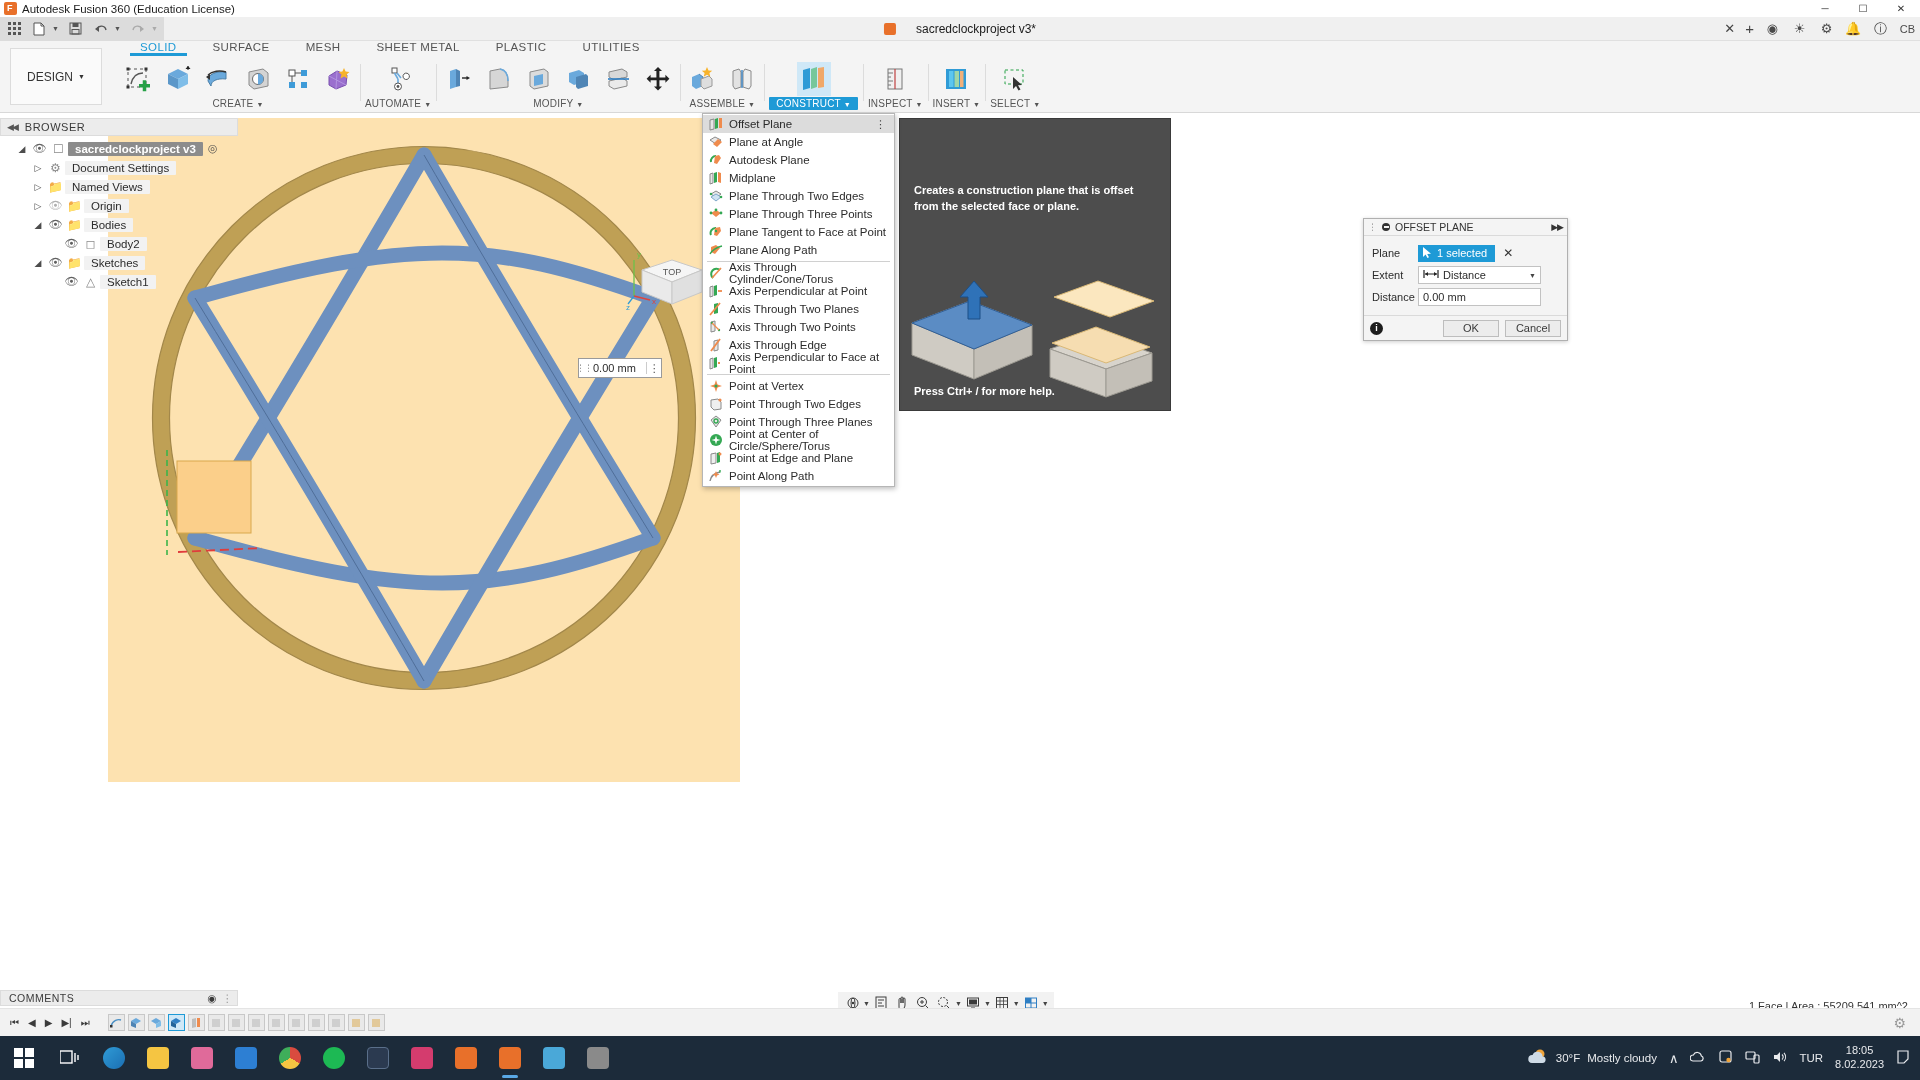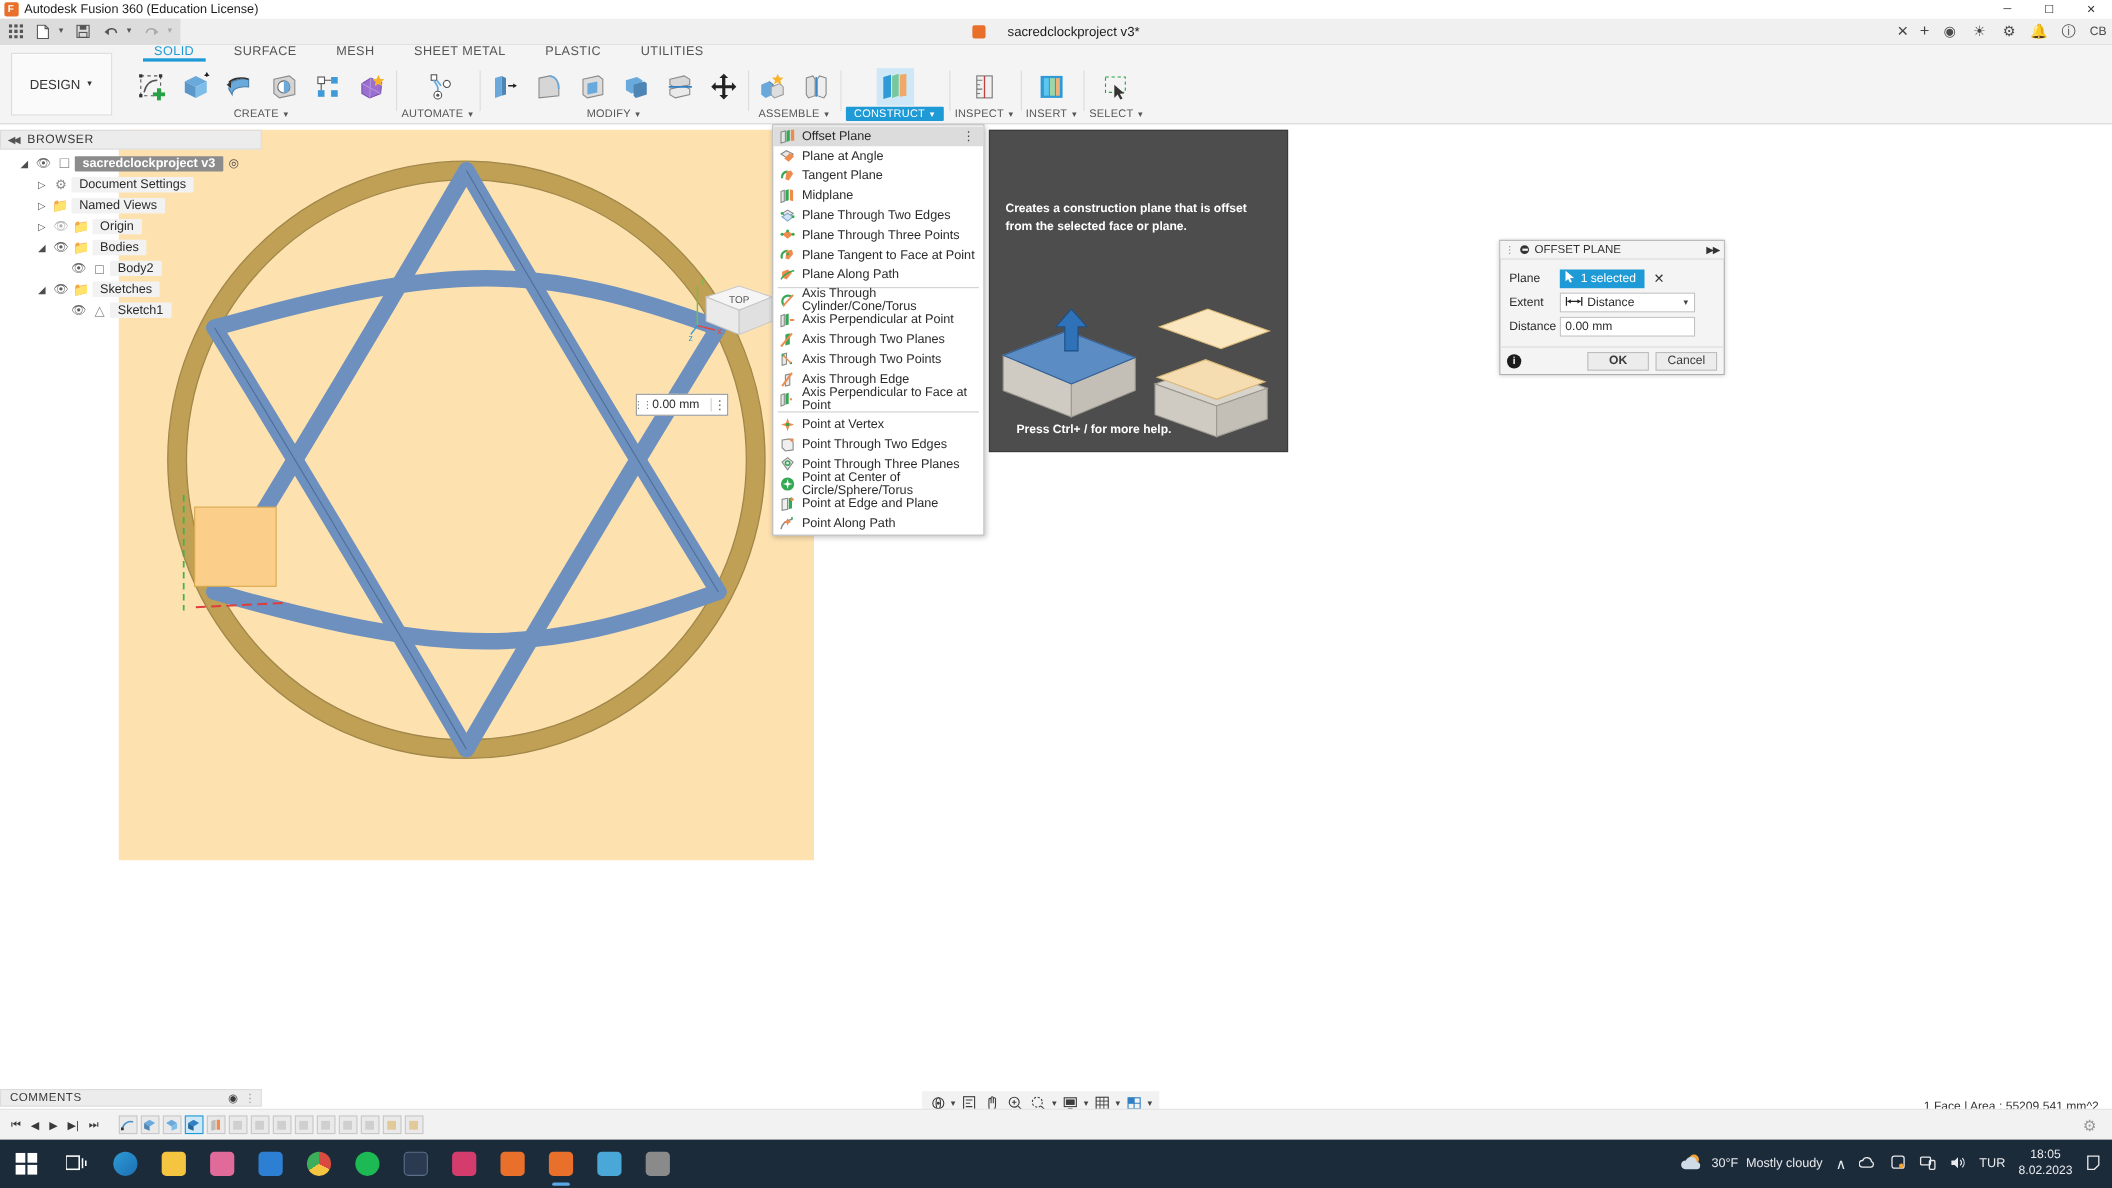--- a/index.html
+++ b/index.html
@@ -127,21 +127,21 @@
 
   
   #tooltip {
     position:absolute; left:899px; top:118px; width:272px; height:293px;
     background:#4d4d4d; color:#fff; border:1px solid #3a3a3a; z-index:35; padding:16px 14px;
     font-size:11px; line-height:1.45;
   }
   #tooltip p { font-weight:bold;margin-top:48px; }
   #tooltip .gap { height:10px; }
   #tooltip .graphic { position:absolute; left:0; right:0; top:108px; height:180px; }
-  #tooltip .hint { position:absolute; left:24px; bottom:10px; font-weight:bold; font-size:11px;}
+  #tooltip .hint { position:absolute; left:14px; bottom:10px; font-weight:bold; font-size:11px;}
 
   
   #op-dialog {
     position:absolute; left:1363px; top:218px; width:205px; background:#f4f4f4;
     border:1px solid #b0b0b0; z-index:38; box-shadow:0 1px 4px rgba(0,0,0,.2);
   }
   #op-dialog .dhead { height:16px; display:flex; align-items:center; gap:5px; padding:0 4px; font-size:10.5px; color:#333; background:#f4f4f4;}
   #op-dialog .dhead .dot { width:8px;height:8px;border-radius:50%;background:#333;position:relative;}
   #op-dialog .dhead .dot::after{content:"";position:absolute;left:1.5px;top:3px;width:5px;height:2px;background:#f4f4f4;}
   #op-dialog .dhead .expand { margin-left:auto; font-size:9px; color:#333; letter-spacing:-1px;}
@@ -153,21 +153,21 @@
   .dcombo { width:123px; height:18px; background:#fff; border:1px solid #c2c2c2; display:flex; align-items:center; gap:4px; padding:0 4px; font-size:11px;}
   .dcombo .cv { flex:1; }
   .dcombo .cc { font-size:7px; color:#444;}
   .dinput { width:123px; height:18px; background:#fff; border:1px solid #c2c2c2; display:flex; align-items:center; padding:0 4px; font-size:11px;}
   #op-dialog .dfoot { height:24px; display:flex; align-items:center; padding:0 6px; gap:6px;}
   #op-dialog .dfoot .info { width:13px;height:13px;border-radius:50%;background:#1c1c1c;color:#fff;font-size:9px;font-weight:bold;display:flex;align-items:center;justify-content:center;}
   #op-dialog .dbtn {
     height:17px; min-width:56px; background:#ececec; border:1px solid #bdbdbd; font-size:11px;
     display:flex; align-items:center; justify-content:center; color:#3a3a3a;
   }
-  #op-dialog .dbtn.ok { margin-left:auto;font-weight:bold; }
+  #op-dialog .dbtn.ok { margin-left:auto; }
 
   
   #comments {
     position:absolute; left:0; bottom:72px; width:248px; height:18px;
   }
   #comments-inner {
     width:238px; height:16px; background:#ececec; border:1px solid #dcdcdc;
     display:flex; align-items:center; padding-left:8px; font-size:10.5px; color:#3a3a3a; letter-spacing:.5px;
   }
   #comments-inner .c-right { margin-left:auto; display:flex; align-items:center; gap:5px; padding-right:4px;}
@@ -643,21 +643,21 @@
       </span>
     <span>Plane at Angle</span>
   </div>
   <div class="mitem">
     <span class="micon">
         <svg width="14" height="14" viewBox="0 0 14 14">
           <path d="M2 9 a5 5 0 0 1 5-6" fill="none" stroke="#34a853" stroke-width="2"></path>
           <path d="M6 3 L10 2 L12 5 L8 11 L5 10z" fill="#ef8b4d"></path>
         </svg>
       </span>
-    <span>Tangent Plane</span>
+    <span>Autodesk Plane</span>
   </div>
   <div class="mitem">
     <span class="micon">
         <svg width="14" height="14" viewBox="0 0 14 14">
           <path d="M1 3 L4 2 L4 12 L1 13z" fill="#e6e6e6" stroke="#8a8a8a"></path>
           <path d="M5 2 L8 1 L8 11 L5 12z" fill="#34a853"></path>
           <path d="M9 1 L12 2 L12 12 L9 11z" fill="#ef8b4d"></path>
         </svg>
       </span>
     <span>Midplane</span>

